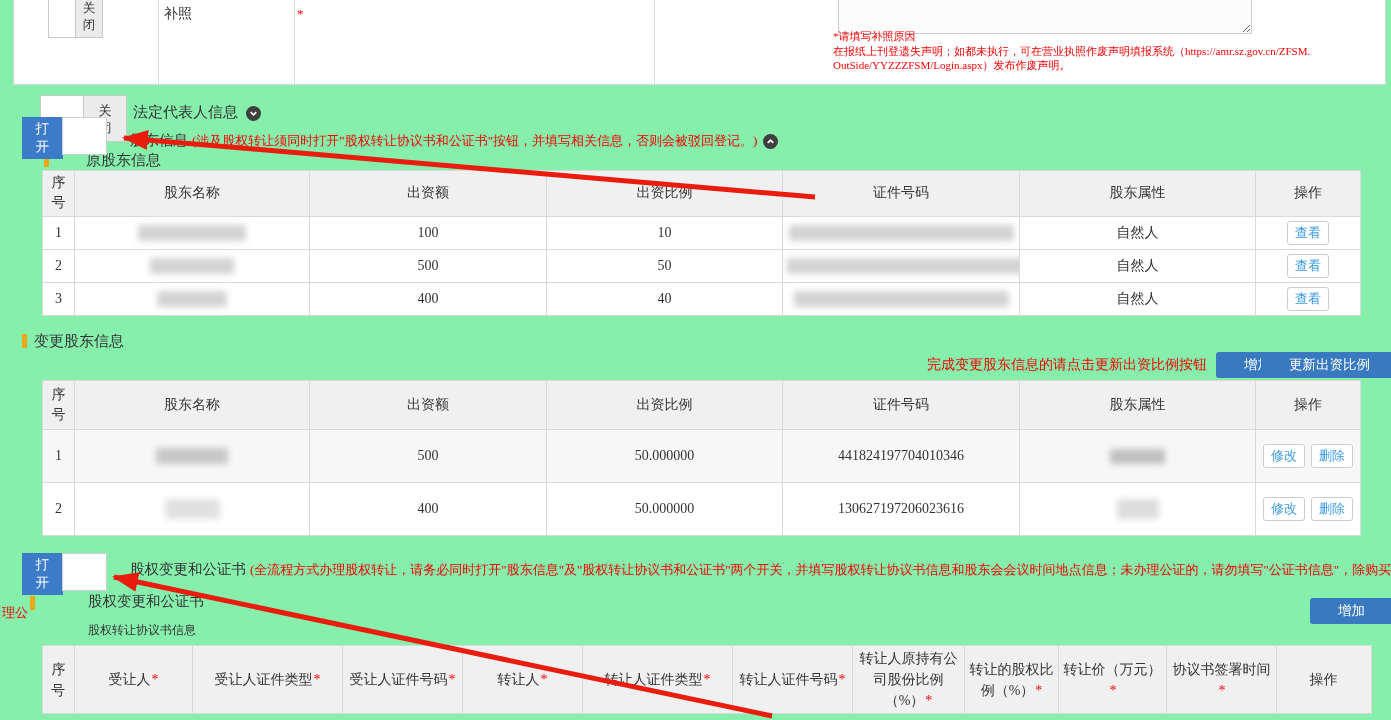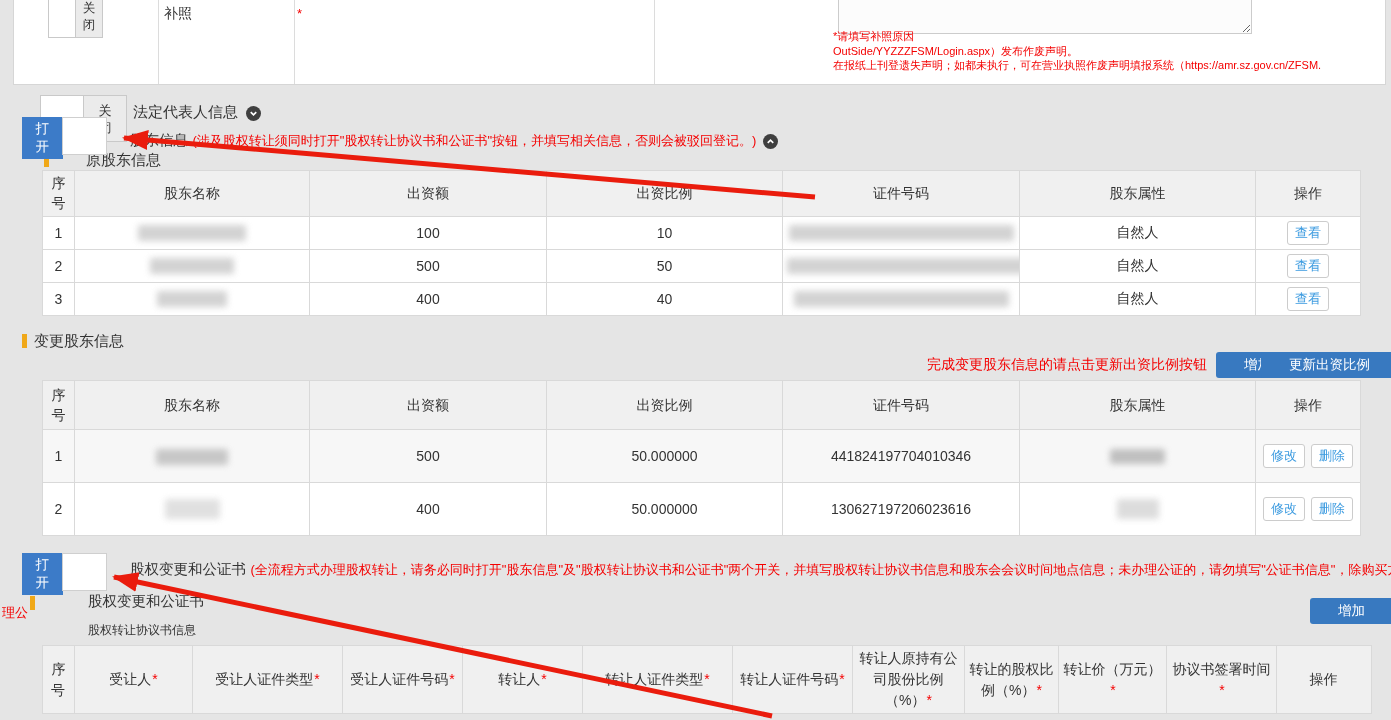--- a/index.html
+++ b/index.html
@@ -1,17 +1,17 @@
 <!DOCTYPE html>
 <html><head>
 <meta charset="utf-8">
 <style>
   html,body{margin:0;padding:0;background:#fff;}
-  .page{position:relative;width:1391px;height:720px;overflow:hidden;background:#e5e5e5;
-        font-family:Liberation Sans, sans-serif;color:#333;}
+  .page{position:relative;width:1391px;height:720px;overflow:hidden;background:#86efac;
+        font-family:Liberation Serif, serif;color:#333;}
   .abs{position:absolute;}
 
   
   .top-block{position:absolute;left:13px;top:-10px;width:1371px;height:94px;
              border:1px solid #d6d6d6;border-top:none;background:#fff;z-index:1;}
   .vline{position:absolute;top:0;bottom:0;width:1px;background:#dcdcdc;}
 
   
   .toggle{position:absolute;display:flex;z-index:6;cursor:pointer;}
   .toggle .half{display:flex;align-items:center;justify-content:center;text-align:center;}
@@ -88,22 +88,22 @@
     </div>
   </div>
 
   <div class="abs" style="left:164px;top:5px;font-size:14px;z-index:2;">补照</div>
   <div class="abs red" style="left:297px;top:6px;font-size:13px;z-index:2;">*</div>
 
   <textarea class="memo" style=""></textarea>
 
   <div class="hint-block">
     <div>*请填写补照原因</div>
+    <div>在报纸上刊登遗失声明；如都未执行，可在营业执照作废声明填报系统（https://amr.sz.gov.cn/ZFSM.</div>
     <div>OutSide/YYZZZFSM/Login.aspx）发布作废声明。</div>
-    <div>在报纸上刊登遗失声明；如都未执行，可在营业执照作废声明填报系统（https://amr.sz.gov.cn/ZFSM.</div>
   </div>
 
   <div class="toggle" style="left:40px;top:95px;height:47px;">
     <div class="half off-white" style="width:42px;"></div>
     <div class="half off-gray" style="width:42px;">
       <span class="txt">关闭</span>
     </div>
   </div>
   <div class="abs" style="left:133px;top:103px;font-size:15px;z-index:3;white-space:nowrap;">
     <span>法定代表人信息</span>

